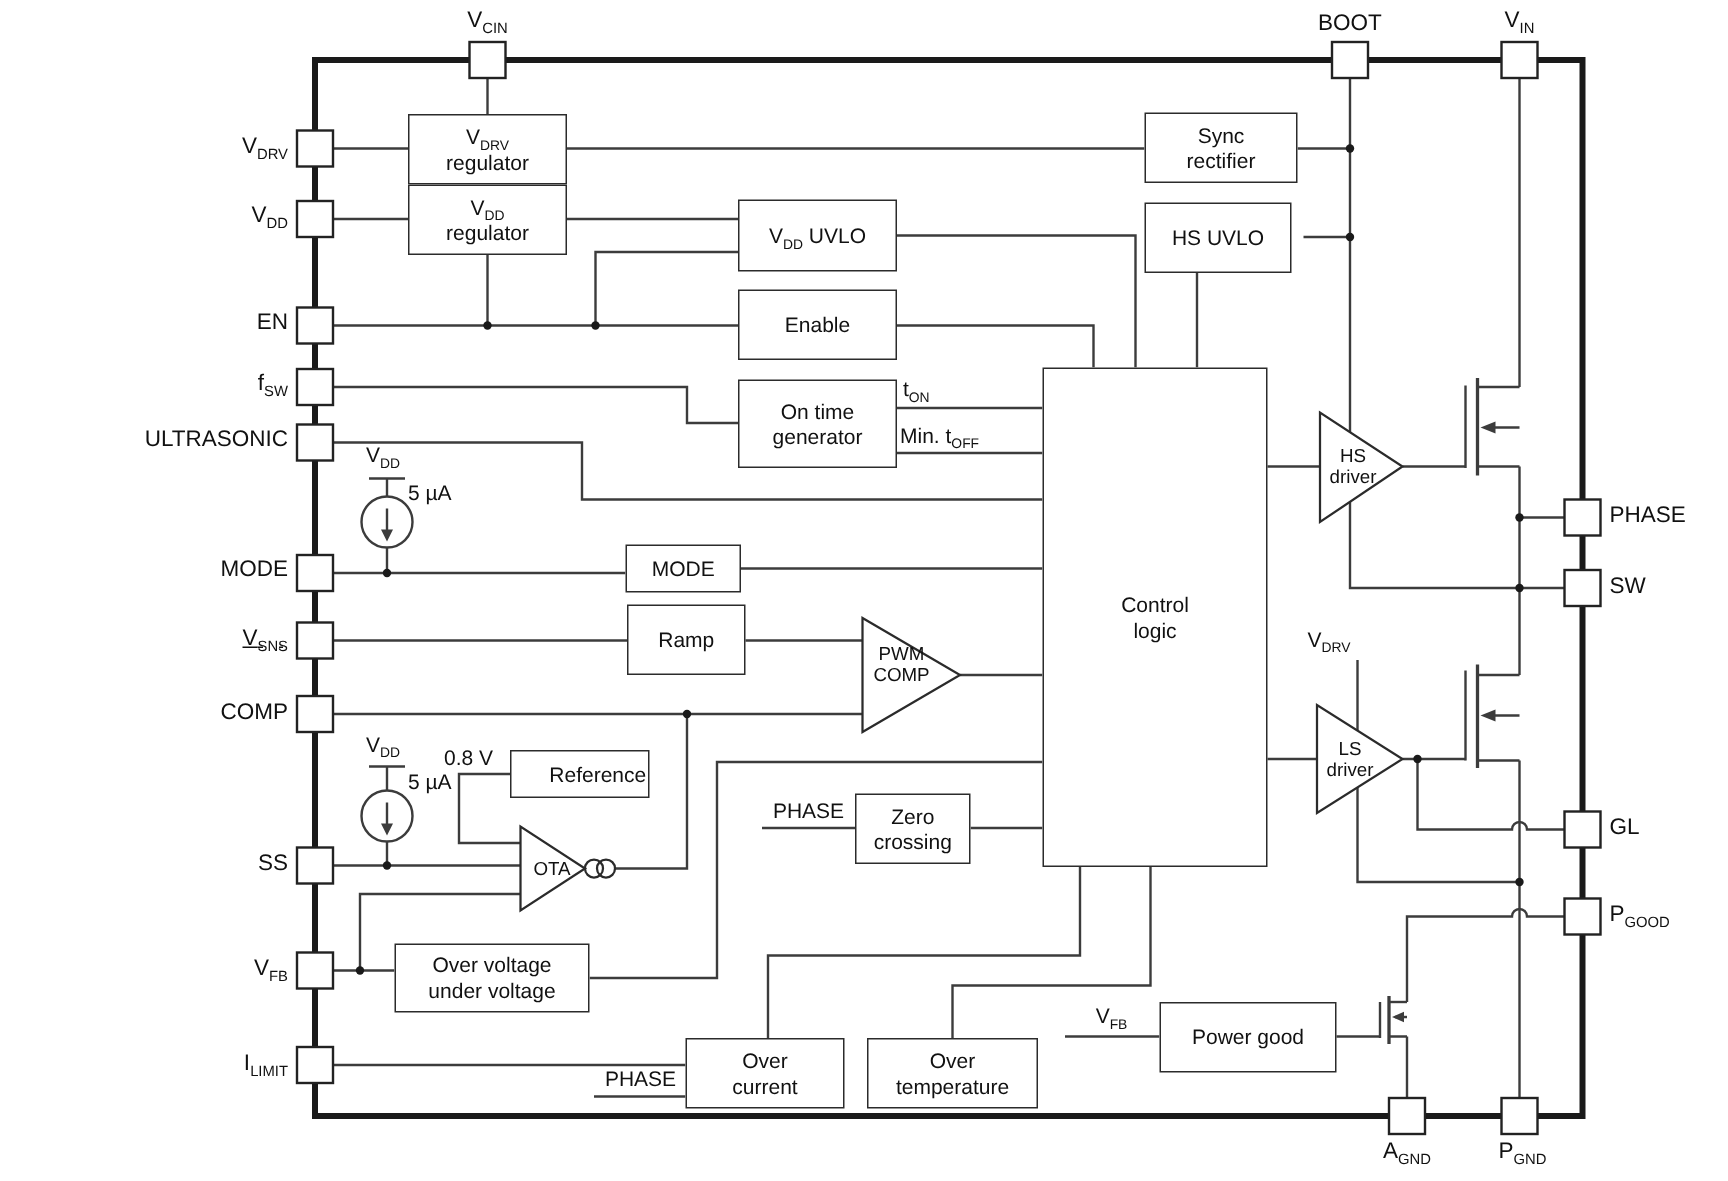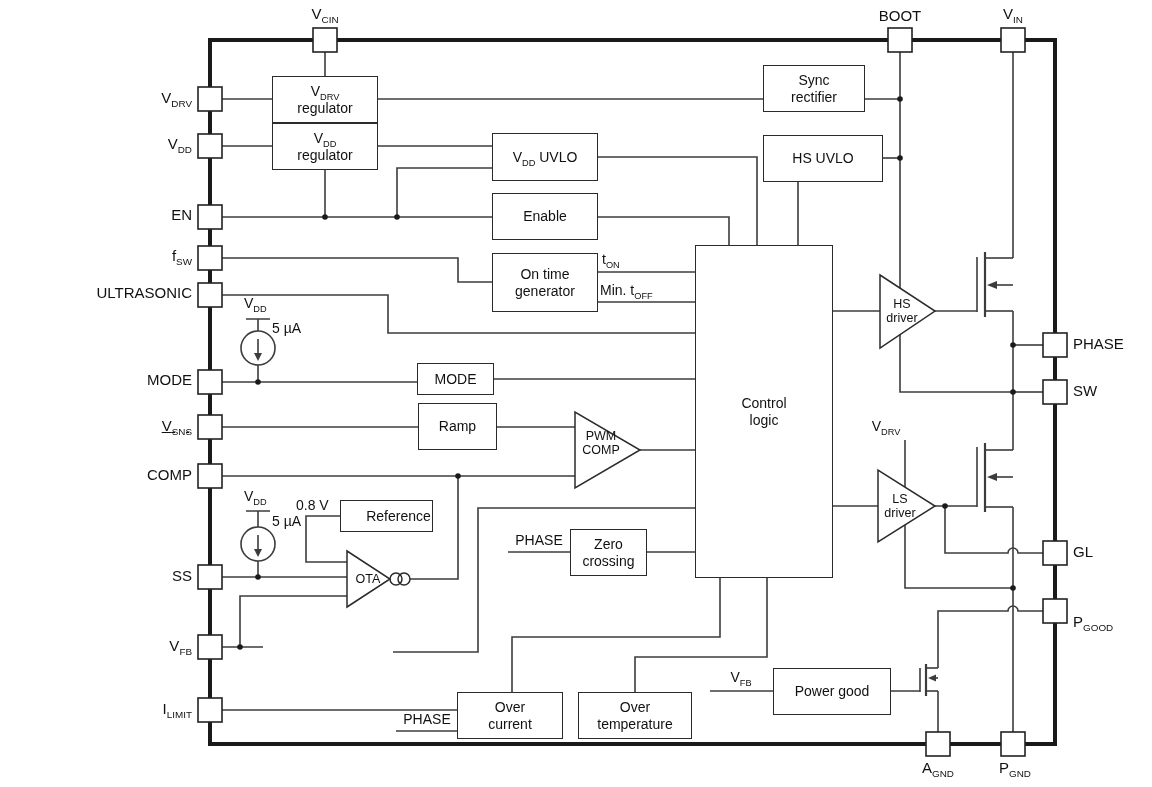--- a/index.html
+++ b/index.html
@@ -185,44 +185,48 @@
   </div>
   <div class="block" style="left:417px;top:363px;width:77px;height:32px;">
     <div>MODE</div>
   </div>
   <div class="block" style="left:418px;top:403px;width:79px;height:47px;">
     <div>Ramp</div>
   </div>
   <div class="block" style="left:340px;top:500px;width:93px;height:32px;padding-left:24px;">
     <div>Reference</div>
   </div>
+  <div class="block" style="left:263px;top:629px;width:130px;height:46px;">
+    <div>Over voltage</div>
+    <div>under voltage</div>
+  </div>
   <div class="block" style="left:570px;top:529px;width:77px;height:47px;">
     <div>Zero</div>
     <div>crossing</div>
   </div>
   <div class="block" style="left:457px;top:692px;width:106px;height:47px;">
     <div>Over</div>
     <div>current</div>
   </div>
   <div class="block" style="left:578px;top:692px;width:114px;height:47px;">
     <div>Over</div>
     <div>temperature</div>
   </div>
   <div class="block" style="left:773px;top:668px;width:118px;height:47px;">
     <div>Power good</div>
   </div>
-  <div class="block" style="left:695px;top:245px;width:138px;height:333px;">
+  <div class="block" style="left:695px;top:245px;width:150px;height:333px;">
     <div>Control</div>
     <div>logic</div>
   </div>
-  <div class="block" style="left:763px;top:65px;width:102px;height:47px;">
+  <div class="block" style="left:763px;top:75px;width:102px;height:47px;">
     <div>Sync</div>
     <div>rectifier</div>
   </div>
-  <div class="block" style="left:763px;top:135px;width:120px;height:47px;">
+  <div class="block" style="left:763px;top:135px;width:98px;height:47px;">
     <div>HS UVLO</div>
   </div>
 
   <div class="tri-lbl" style="left:576px;top:429px;width:50px;">
     <div>PWM</div>
     <div>COMP</div>
   </div>
   <div class="tri-lbl" style="left:880px;top:297px;width:44px;">
     <div>HS</div>
     <div>driver</div>
@@ -247,21 +251,21 @@
   <span class="lbl ralign" style="right:960px;top:372px;"><span>MODE</span><sub></sub></span>
   <span class="lbl ralign" style="right:960px;top:418px;text-decoration:underline;"><span>V</span><sub>SNS</sub></span>
   <span class="lbl ralign" style="right:960px;top:467px;"><span>COMP</span><sub></sub></span>
   <span class="lbl ralign" style="right:960px;top:568px;"><span>SS</span><sub></sub></span>
   <span class="lbl ralign" style="right:960px;top:638px;"><span>V</span><sub>FB</sub></span>
   <span class="lbl ralign" style="right:960px;top:701px;"><span>I</span><sub>LIMIT</sub></span>
 
   <span class="lbl" style="left:1073px;top:336px;"><span>PHASE</span><sub></sub></span>
   <span class="lbl" style="left:1073px;top:383px;"><span>SW</span><sub></sub></span>
   <span class="lbl" style="left:1073px;top:544px;"><span>GL</span><sub></sub></span>
-  <span class="lbl" style="left:1073px;top:602px;margin-top:12px;"><span>P</span><sub>GOOD</sub></span>
+  <span class="lbl" style="left:1073px;top:602px;"><span>P</span><sub>GOOD</sub></span>
 
   <span class="lbl ctr" style="left:938px;top:760px;"><span>A</span><sub>GND</sub></span>
   <span class="lbl ctr" style="left:1015px;top:760px;"><span>P</span><sub>GND</sub></span>
 
   <span class="nl" style="left:602px;top:252px;"><span>t</span><sub>ON</sub></span>
   <span class="nl" style="left:600px;top:283px;"><span>Min. t</span><sub>OFF</sub></span>
 
   <span class="nl" style="left:244px;top:296px;"><span>V</span><sub>DD</sub></span>
   <span class="nl" style="left:272px;top:321px;">5 µA</span>
 

